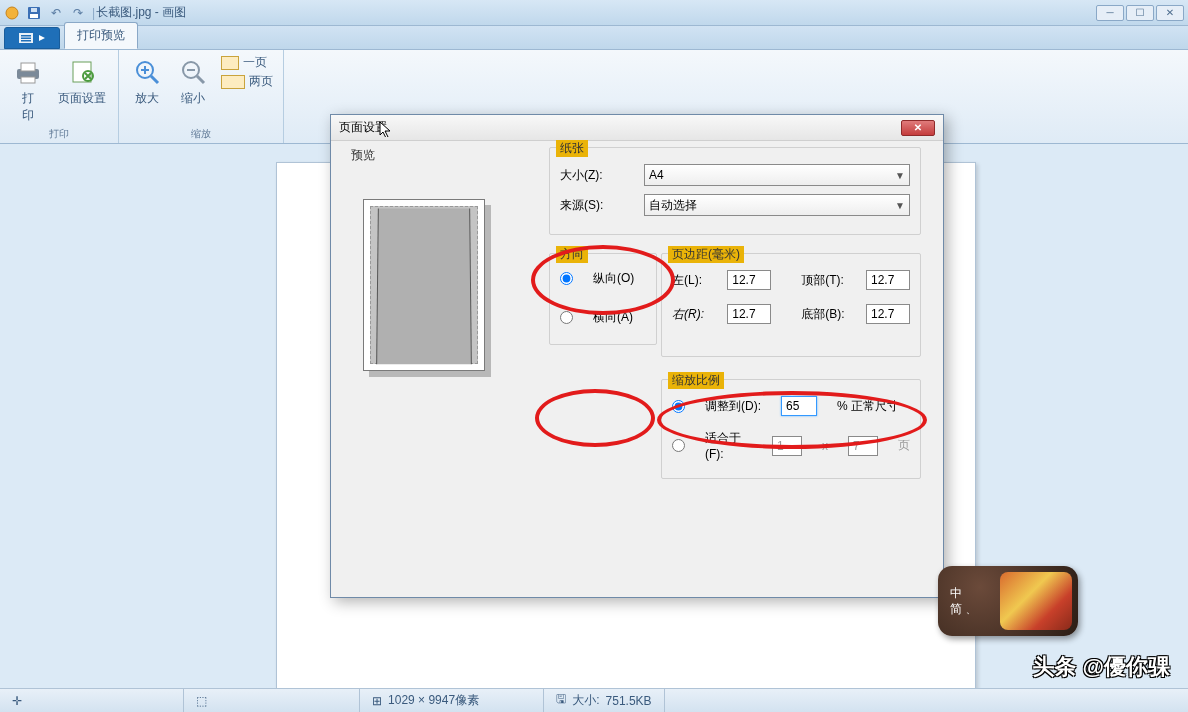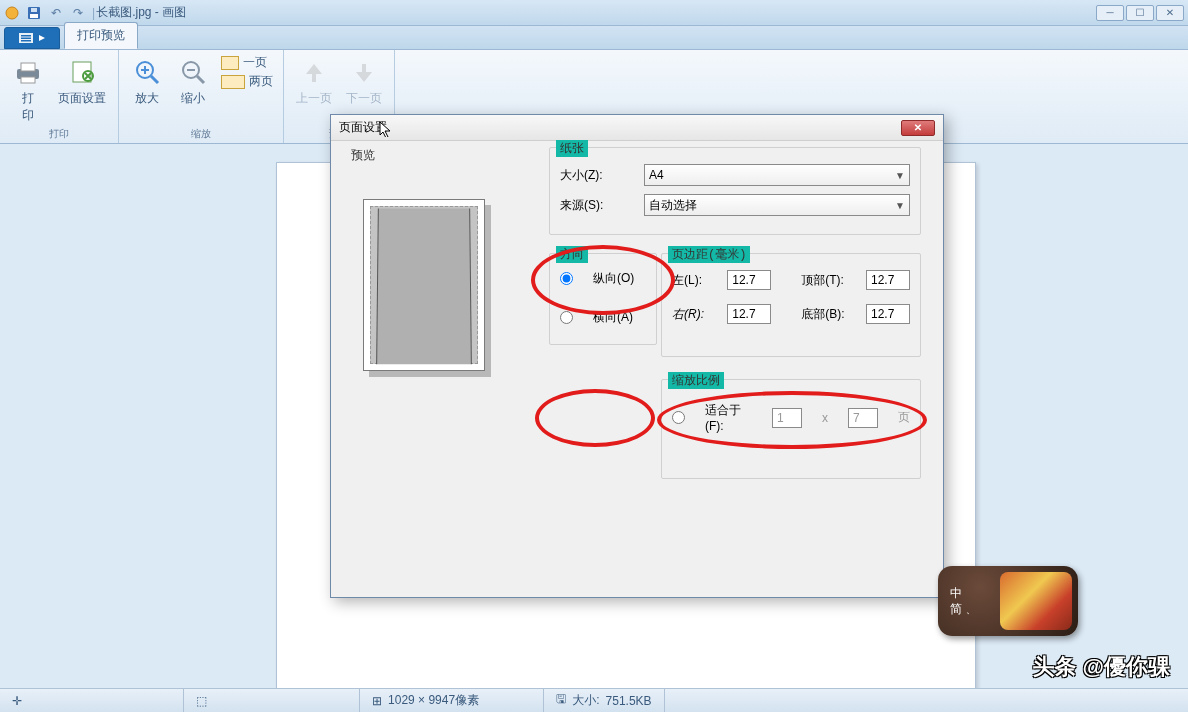--- a/index.html
+++ b/index.html
@@ -40,21 +40,21 @@
 .dialog { position: absolute; left: 330px; top: 114px; width: 614px; height: 484px; background: #f0f0f0; border: 1px solid #6f8aa8; box-shadow: 4px 4px 14px rgba(0,0,0,0.3); }
 .dlgtitle { height: 26px; background: linear-gradient(#f8f8f8,#e6e6e6); border-bottom: 1px solid #cfcfcf; display: flex; align-items: center; padding: 0 8px; }
 .dlgtitle .closebox { margin-left: auto; width: 34px; height: 16px; background: linear-gradient(#e07b7b,#c43c3c); border: 1px solid #8f2a2a; border-radius: 2px; color: #fff; display:flex; align-items:center; justify-content:center; font-weight:bold; font-size:10px;}
 .dlgbody { padding: 10px 16px; position: relative; height: calc(100% - 26px); }
 .section-label { color: #333; }
 .preview-box { position: absolute; left: 32px; top: 58px; width: 122px; height: 172px; border: 1px solid #7a7a7a; background:#fff; box-shadow: 6px 6px 0 #b8b8b8; }
 .preview-inner { position:absolute; left:6px; top:6px; right:6px; bottom:6px; border:1px dashed #999; background:#c4c4c4;}
 .preview-inner::before{content:"";position:absolute;left:6px;top:0;right:6px;bottom:0;background:#b0b0b0;border-left:1px solid #555;border-right:1px solid #555;transform:perspective(300px) rotateX(4deg);}
 
 .fieldset { position: absolute; border: 1px solid #d0d0d0; border-radius: 2px; padding: 8px 10px 10px; }
-.fieldset .legend { position: absolute; top: -8px; left: 6px; background: #14b8a6; padding: 0 4px; color: #333; font-family: Liberation Mono, monospace; }
+.fieldset .legend { position: absolute; top: -8px; left: 6px; background: #eab308; padding: 0 4px; color: #333; }
 .fs-paper { left: 218px; top: 6px; width: 372px; height: 88px; }
 .fs-orient { left: 218px; top: 112px; width: 108px; height: 92px; }
 .fs-margin { left: 330px; top: 112px; width: 260px; height: 104px; }
 .fs-center { left: 218px; top: 238px; width: 108px; height: 100px; }
 .fs-scale  { left: 330px; top: 238px; width: 260px; height: 100px; }
 
 .row { display: flex; align-items: center; gap: 20px; margin: 8px 0; }
 .selectbox { flex: 1; height: 22px; border: 1px solid #8a8a8a; background: linear-gradient(#fff,#eee); padding: 2px 4px; display:flex; align-items:center; justify-content:space-between;}
 .selectbox .arrow{font-size:10px;color:#555;}
 .inputnum { width: 44px; height: 20px; border: 1px solid #8a8a8a; background:#fff; padding: 1px 4px; text-align:left;}
@@ -187,41 +187,20 @@
           </div>
         <div class="subitem">
             <span class="sqico" style="width:24px;"></span>
             <span>两页</span>
           </div>
       </div>
     </div>
     <span class="glabel">缩放</span>
   </div>
 
-  <div class="group">
-    <div class="items">
-      <div class="rbtn disabled">
-        <span class="rico">
-            <svg width="24" height="24">
-              <path d="M12 4 L20 14 L14 14 L14 22 L10 22 L10 14 L4 14 Z" fill="#b0b0b0"></path>
-            </svg>
-          </span>
-        <span>上一页</span>
-      </div>
-      <div class="rbtn disabled">
-        <span class="rico">
-            <svg width="24" height="24">
-              <path d="M12 22 L4 12 L10 12 L10 4 L14 4 L14 12 L20 12 Z" fill="#b0b0b0"></path>
-            </svg>
-          </span>
-        <span>下一页</span>
-      </div>
-    </div>
-    <span class="glabel">预览</span>
-  </div>
 
   <div class="group" style="border-right:none;">
     <span class="glabel">&nbsp;</span>
   </div>
 </div>
 
 <div class="workspace">
   <div class="paper-outer"></div>
 </div>
 
@@ -281,20 +260,26 @@
         <span style="width:44px;font-style:italic;">右(R):</span>
         <input class="inputnum" value="12.7" style="">
         <span style="width:56px;margin-left:10px;">底部(B):</span>
         <input class="inputnum" value="12.7" style="">
       </div>
     </div>
 
 
     <div class="fieldset fs-scale">
       <span class="legend">缩放比例</span>
+      <div class="row">
+        <input type="radio" class="rad" checked="" style="">
+        <span>调整到(D):</span>
+        <input class="inputnum lit" style="width: 36px;" value="65">
+        <span>% 正常尺寸</span>
+      </div>
       <div class="row" style="margin-top:14px;">
         <input type="radio" class="rad" style="">
         <span>适合于(F):</span>
         <input class="inputnum" style="width: 30px; color: rgb(153, 153, 153);" disabled="" value="1">
         <span style="color:#999;">x</span>
         <input class="inputnum" style="width: 30px; color: rgb(153, 153, 153);" disabled="" value="7">
         <span style="color:#999;">页</span>
       </div>
     </div>
 

